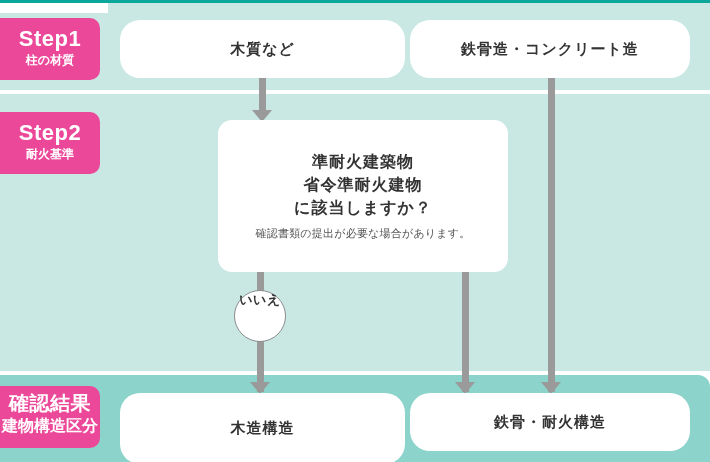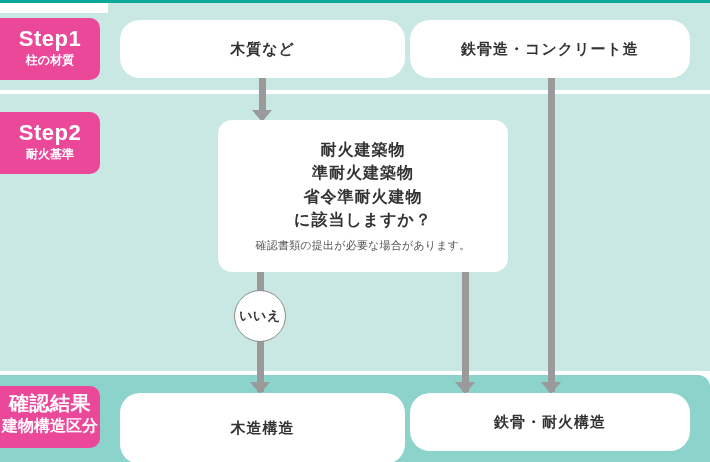--- a/index.html
+++ b/index.html
@@ -149,21 +149,21 @@
   
   .choice-circle {
     position: absolute;
     width: 52px;
     height: 52px;
     border-radius: 50%;
     background: #ffffff;
     border: 1.5px solid #8b8b8b;
     box-sizing: border-box;
     display: flex;
-    align-items: center;
+    align-items: flex-start;
     justify-content: center;
     font-size: 13px;
     font-weight: bold;
     color: #333333;
     letter-spacing: 0.5px;
   }
   #circle-no  { left: 234px; top: 290px; }
   #circle-yes { left: 439px; top: 290px; }
 </style>
 </head>
@@ -204,21 +204,20 @@
 
   <div class="card" id="box-wood">
     <span class="card-label">木質など</span>
   </div>
   <div class="card" id="box-steel">
     <span class="card-label">鉄骨造・コンクリート造</span>
   </div>
 
   <div class="card" id="box-decision">
     <div class="decision-lines">
-      <span class="dline">耐火建築物</span>
       <span class="dline">準耐火建築物</span>
       <span class="dline">省令準耐火建物</span>
       <span class="dline">に該当しますか？</span>
       <div class="decision-note">確認書類の提出が必要な場合があります。</div>
     </div>
   </div>
 
   <div class="choice-circle" id="circle-no">
     <span>いいえ</span>
   </div>

